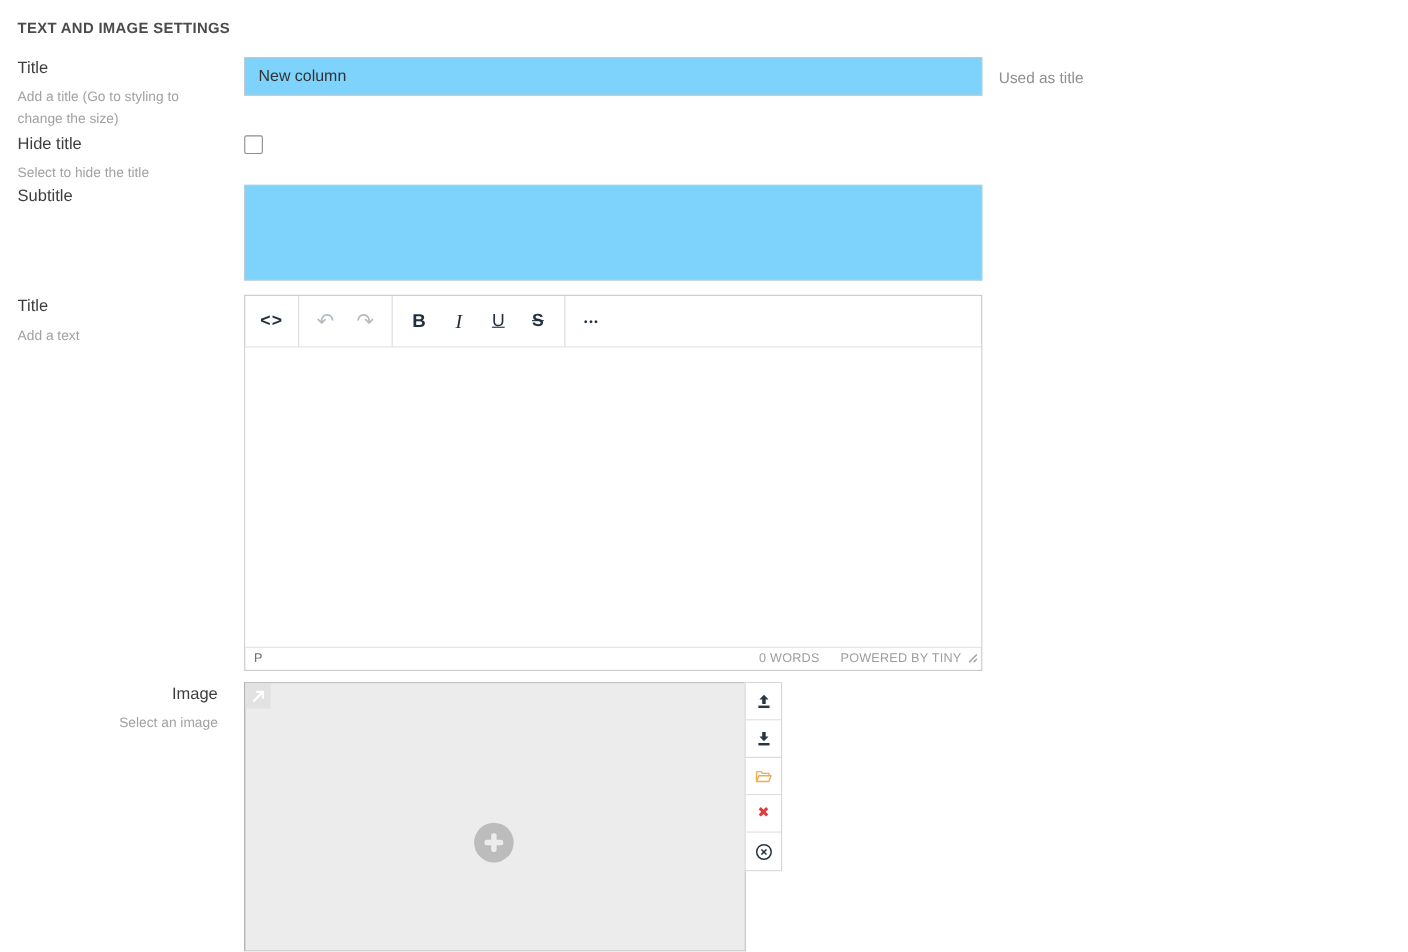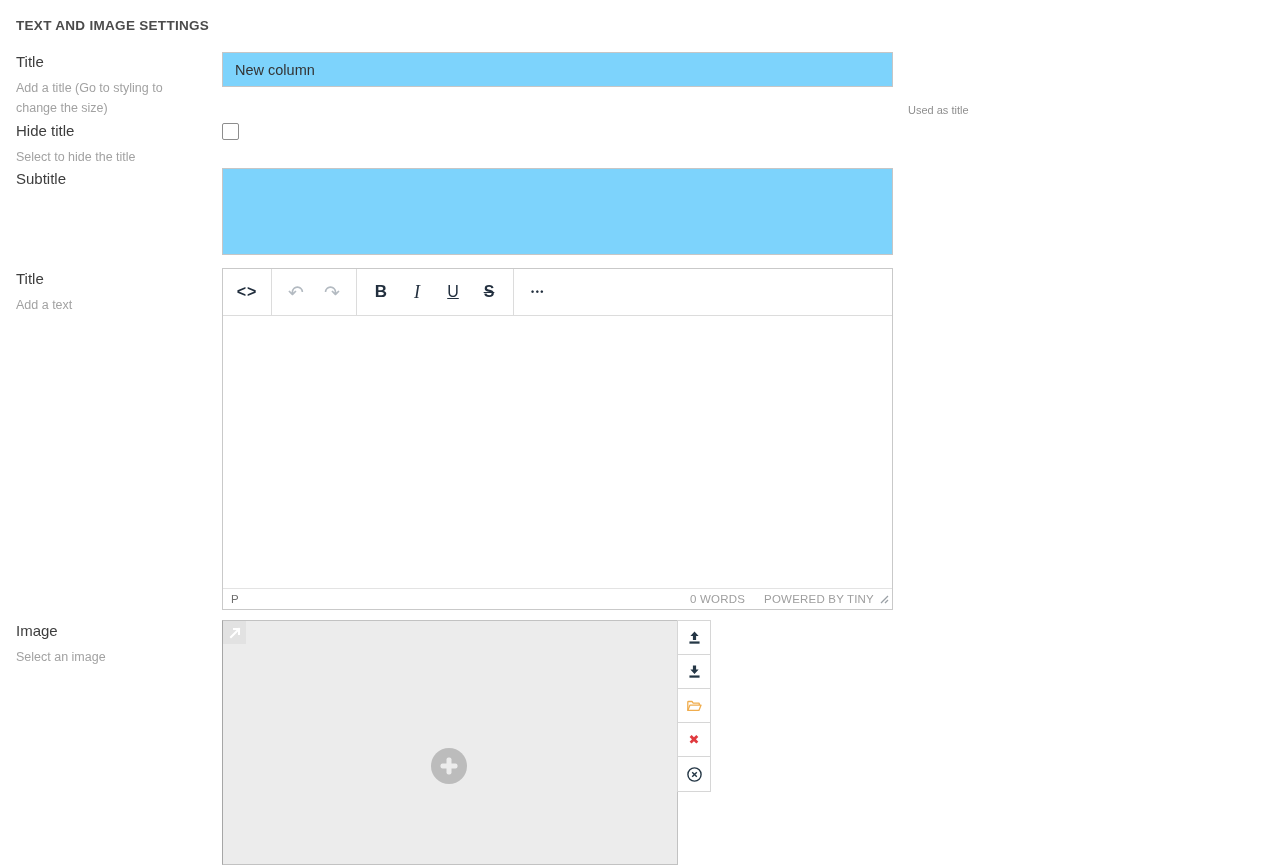--- a/index.html
+++ b/index.html
@@ -12,21 +12,21 @@
   .lblblock{position:absolute;left:16px;width:182px;}
   .lbl{font-size:15px;color:#3d3d3d;line-height:20px;}
   .help{font-size:12.5px;color:#a2a2a2;line-height:20px;margin-top:6px;}
 
   .txt-input{position:absolute;left:222px;width:671px;box-sizing:border-box;
     border:1px solid #c6c6c6;background:#7dd3fc;font-family:inherit;font-size:14.5px;color:#333;
     padding:0 12px;outline:none;border-radius:0;}
   #title-input{top:52px;height:35px;}
   #subtitle-input{top:168px;height:87px;padding:8px 12px;resize:none;}
 
-  .note{position:absolute;left:908px;top:62px;font-size:11px;color:#8f8f8f;margin-top:42px;}
+  .note{position:absolute;left:908px;top:62px;font-size:14px;color:#8f8f8f;}
 
   .checkbox{position:absolute;left:222px;top:123px;width:17px;height:17px;appearance:none;
     -webkit-appearance:none;border:1px solid #8d8d8d;border-radius:2px;background:#fff;margin:0;outline:none;}
 
   
   .editor{position:absolute;left:222px;top:268px;width:671px;height:342px;box-sizing:border-box;
     border:1px solid #c9c9c9;background:#fff;display:flex;flex-direction:column;}
   .toolbar{height:46px;display:flex;align-items:stretch;border-bottom:1px solid #dcdcdc;flex:0 0 auto;}
   .tb-group{display:flex;align-items:center;padding:0 6px;}
   .tb-group + .tb-group{border-left:1px solid #dcdcdc;}
@@ -138,21 +138,21 @@
         <span class="branding">POWERED BY TINY</span>
       </span>
       <span class="resize-handle">
         <svg width="9" height="9" viewBox="0 0 9 9">
           <path d="M8 1 L1 8 M8 5 L5 8" stroke="#9aa0a6" stroke-width="1.3" fill="none"></path>
         </svg>
       </span>
     </div>
   </div>
 
-  <div class="lblblock" style="top:621px;">
+  <div class="lblblock" style="top:621px;text-align:right;">
     <div class="lbl">Image</div>
     <div class="help">Select an image</div>
   </div>
 
   <div class="img-box">
     <div class="img-corner">
       <svg width="14" height="14" viewBox="0 0 14 14">
         <path d="M3 11 L11 3 M11 3 H6 M11 3 V8" stroke="#ffffff" stroke-width="2" fill="none" stroke-linecap="square"></path>
       </svg>
     </div>

